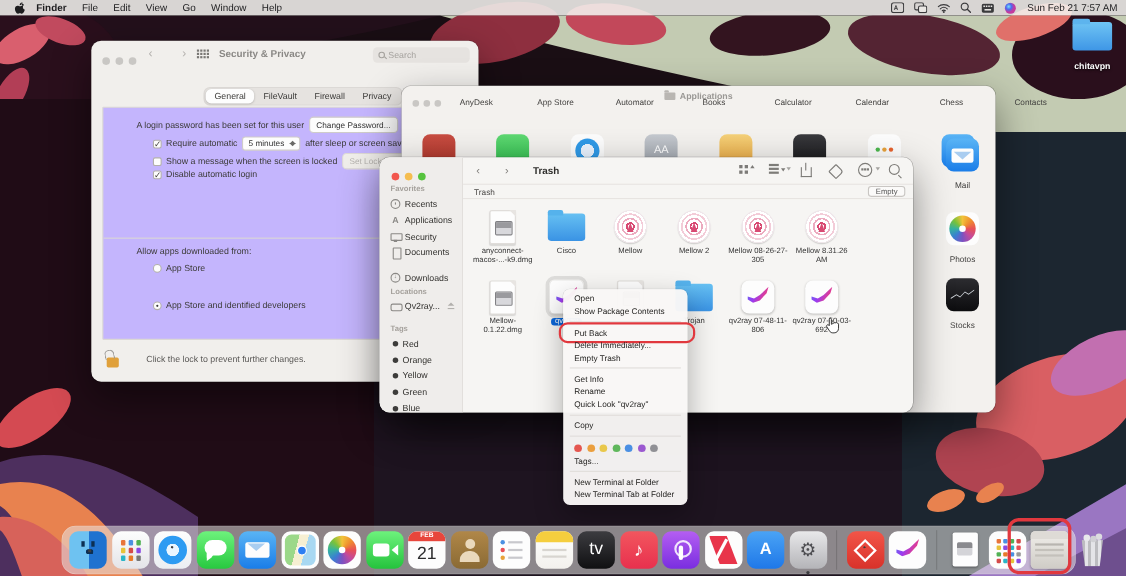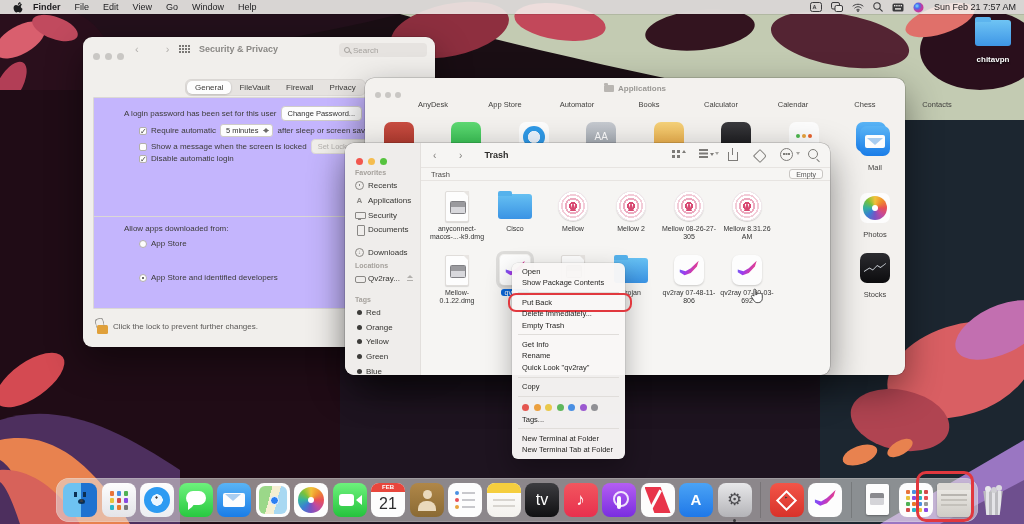--- a/index.html
+++ b/index.html
@@ -76,36 +76,36 @@
   .btn { background:#fdfdfd; border:1px solid #cfccc9; border-radius:4px; font-size:7.5px;
     color:#333; padding:2px 6px; white-space:nowrap; }
   .btn.disabled { color:#b5b2ae; background:#f0eeea; border-color:#ddd9d5; }
   .sel-box { background:#fdfdfd; border:1px solid #cfccc9; border-radius:3px; font-size:7.5px;
     color:#333; padding:1px 14px 1px 5px; position:relative; }
   .sel-box::after { content:""; position:absolute; right:3px; top:3px; border-left:3px solid transparent;
     border-right:3px solid transparent; border-bottom:3.5px solid #6b6a68; }
   .sel-box::before { content:""; position:absolute; right:3px; bottom:3px; border-left:3px solid transparent;
     border-right:3px solid transparent; border-top:3.5px solid #6b6a68; }
   .sec-divider { position:absolute; left:0; right:0; height:1px; background:#dbd8d5; }
-  .lock-row { position:absolute; left:14px; top:282px; display:flex; align-items:center; gap:5px; }
+  .lock-row { position:absolute; left:14px; top:282px; display:flex; align-items:center; gap:25px; }
   .lock { width:11px; height:9px; background:#e0a03a; border-radius:1.5px; position:relative; margin-top:6px; }
   .lock::before { content:""; position:absolute; left:-2px; top:-7px; width:7px; height:8px;
     border:1.5px solid #9a9895; border-bottom:none; border-radius:4px 4px 0 0; transform:rotate(-12deg); }
   .lock-hint { font-size:8px; color:#5a5856; }
 
   
   .win-apps { left:365px; top:78px; width:540px; height:297px; background:#f3f1ee; z-index:30; }
   .apps-titlebar { position:relative; height:18px; text-align:center; }
   .apps-title { display:inline-flex; align-items:center; gap:4px; margin-top:4px;
     font-size:8px; font-weight:bold; color:#9a9895; }
   .apps-lights { position:absolute; left:10px; top:6px; }
   .apps-lights .tl { width:6px; height:6px; margin-right:4px; }
   .mini-folder { width:10px; height:7px; background:#b9b6b2; border-radius:1px; position:relative; display:inline-block; }
   .mini-folder::before { content:""; position:absolute; top:-2px; left:0; width:4px; height:2px; background:#b9b6b2; border-radius:1px 1px 0 0; }
-  .apps-labels { position:absolute; left:0; top:22px; width:608px; display:flex;padding-left:32px; }
+  .apps-labels { position:absolute; left:0; top:10px; width:608px; display:flex;padding-left:32px; }
   .apps-labels span { flex:1; text-align:center; font-size:7.5px; color:#403f3d; }
   .apps-tiles { position:absolute; left:0; top:44px; width:540px; display:flex; }
   .apps-tiles .cell { flex:1; display:flex; justify-content:center; }
   .tile { width:30px; height:30px; border-radius:7px; position:relative; }
   .tile-red { background:linear-gradient(#c94d42,#a83428); }
   .tile-green { background:linear-gradient(#5fd973,#2cb84a); }
   .tile-compass { background:#fdfdfd; } .tile-compass::before { content:""; position:absolute; inset:4px; border-radius:50%; background:radial-gradient(circle,#eaf4ff 38%,#2f9ae8 40%); }
   .tile-aa { background:linear-gradient(#c6cad0,#9aa0a8); } .tile-aa::after { content:"AA"; position:absolute; inset:0; text-align:center; line-height:30px; font-size:10px; color:#fff; }
   .tile-orange { background:linear-gradient(#f5d27a,#e8a23c); }
   .tile-black { background:linear-gradient(#3a3a3e,#141416); }

